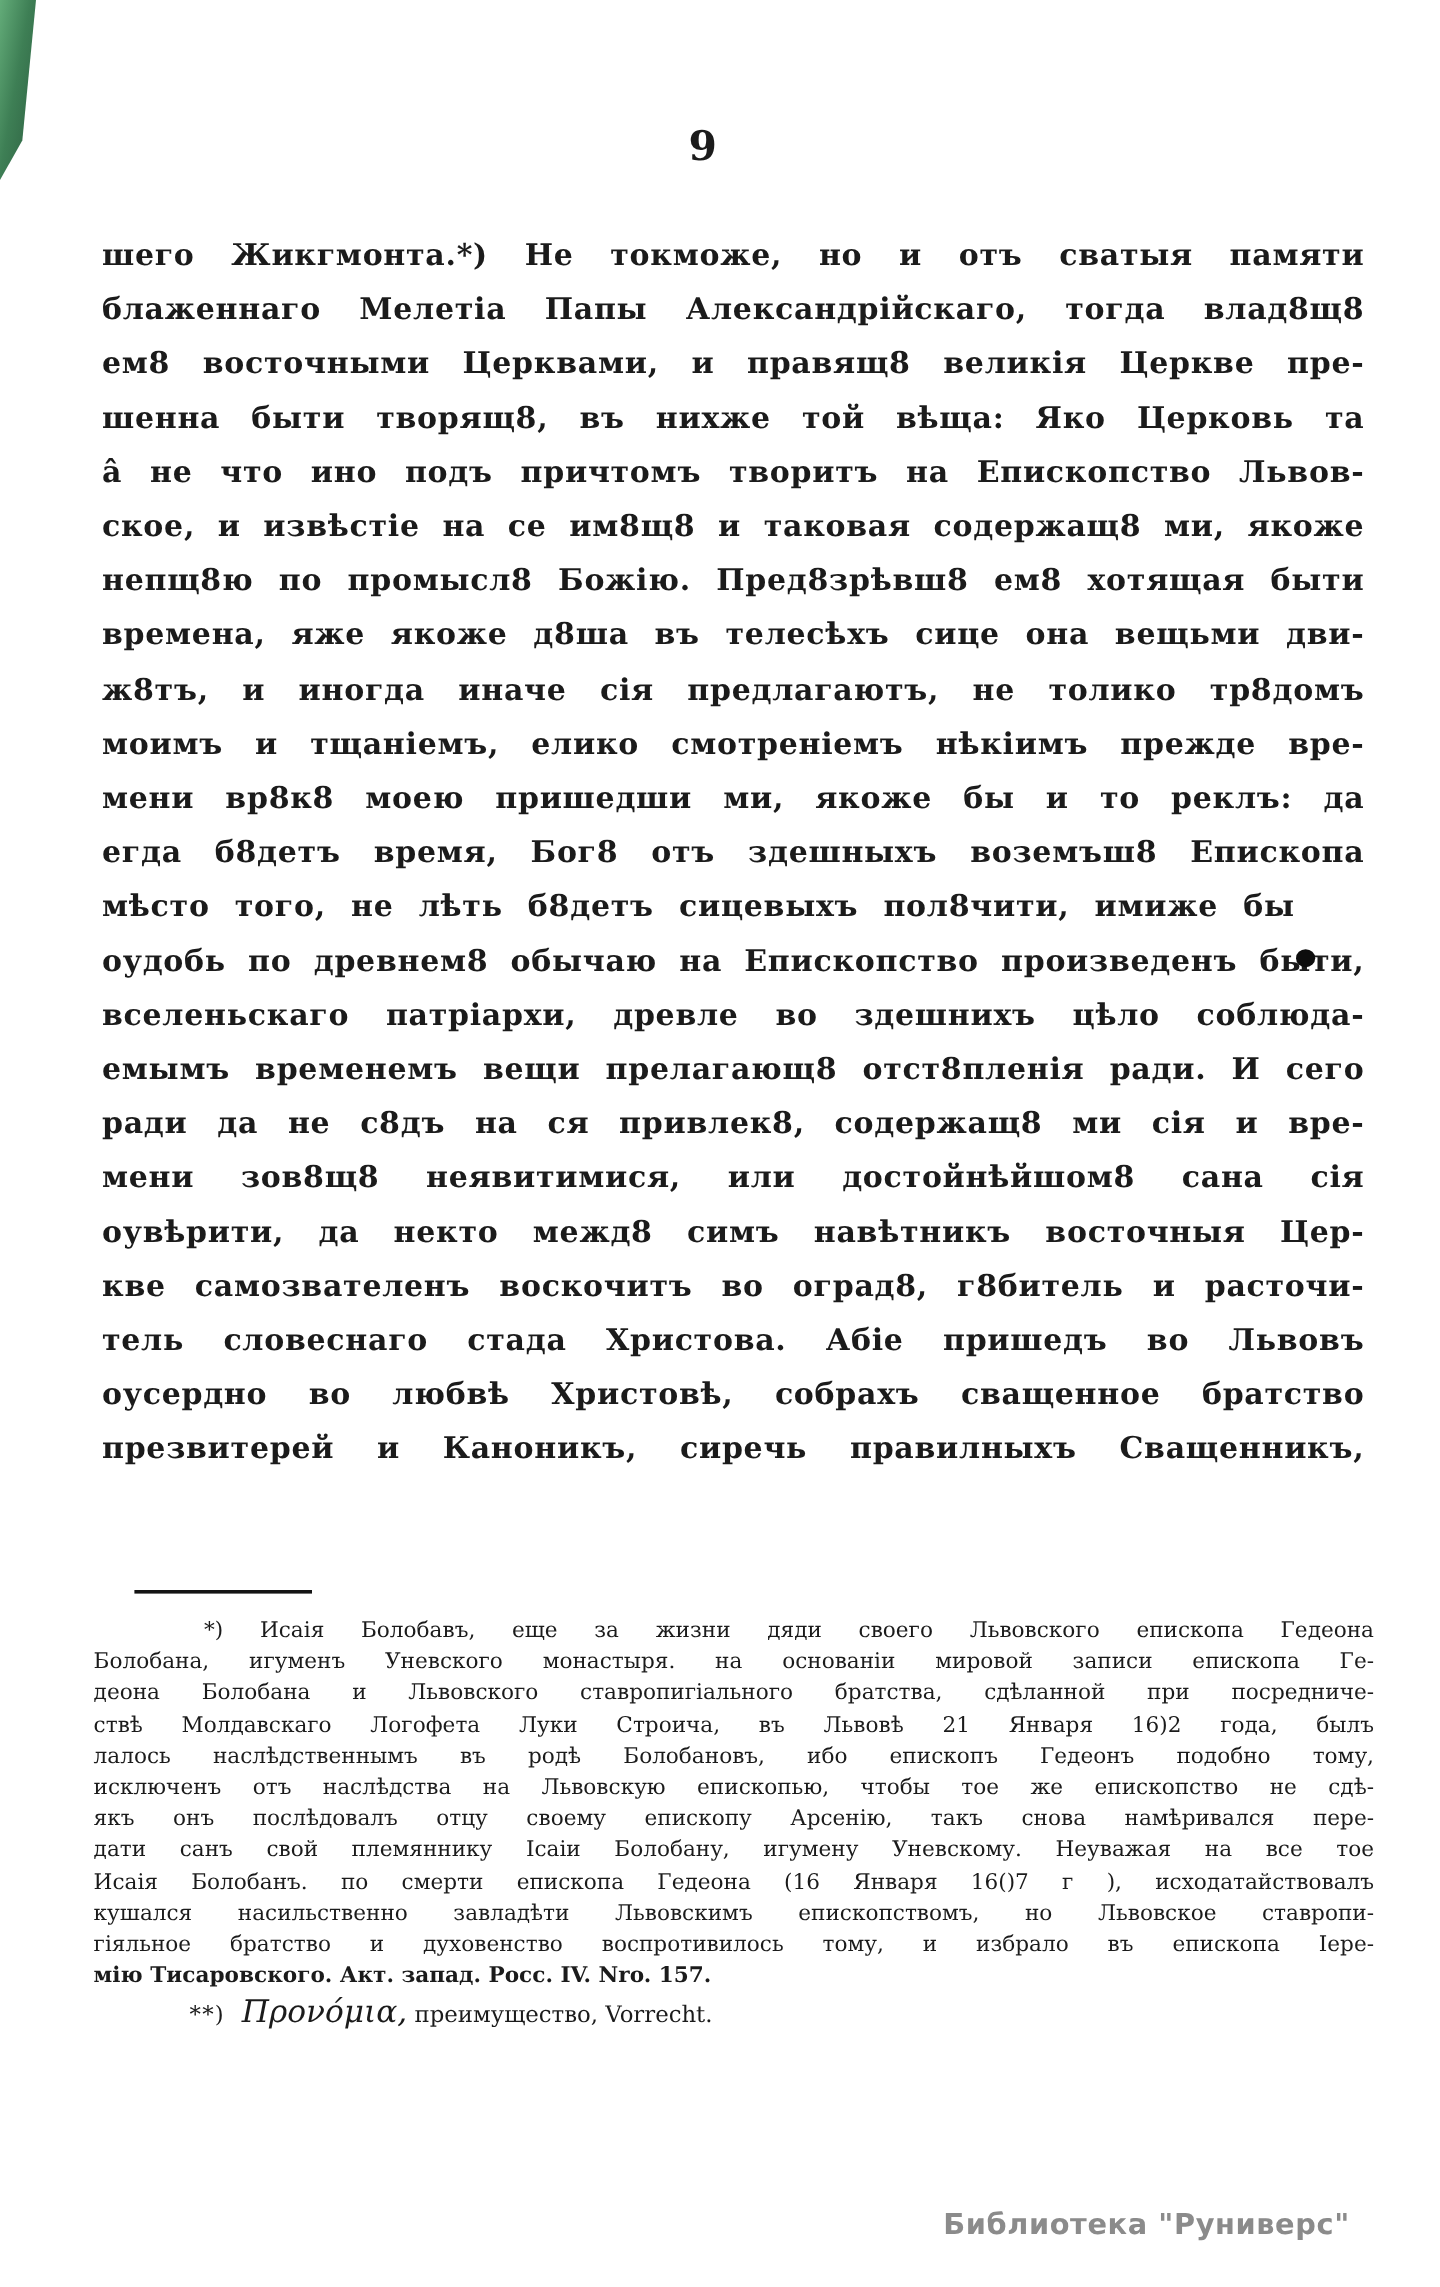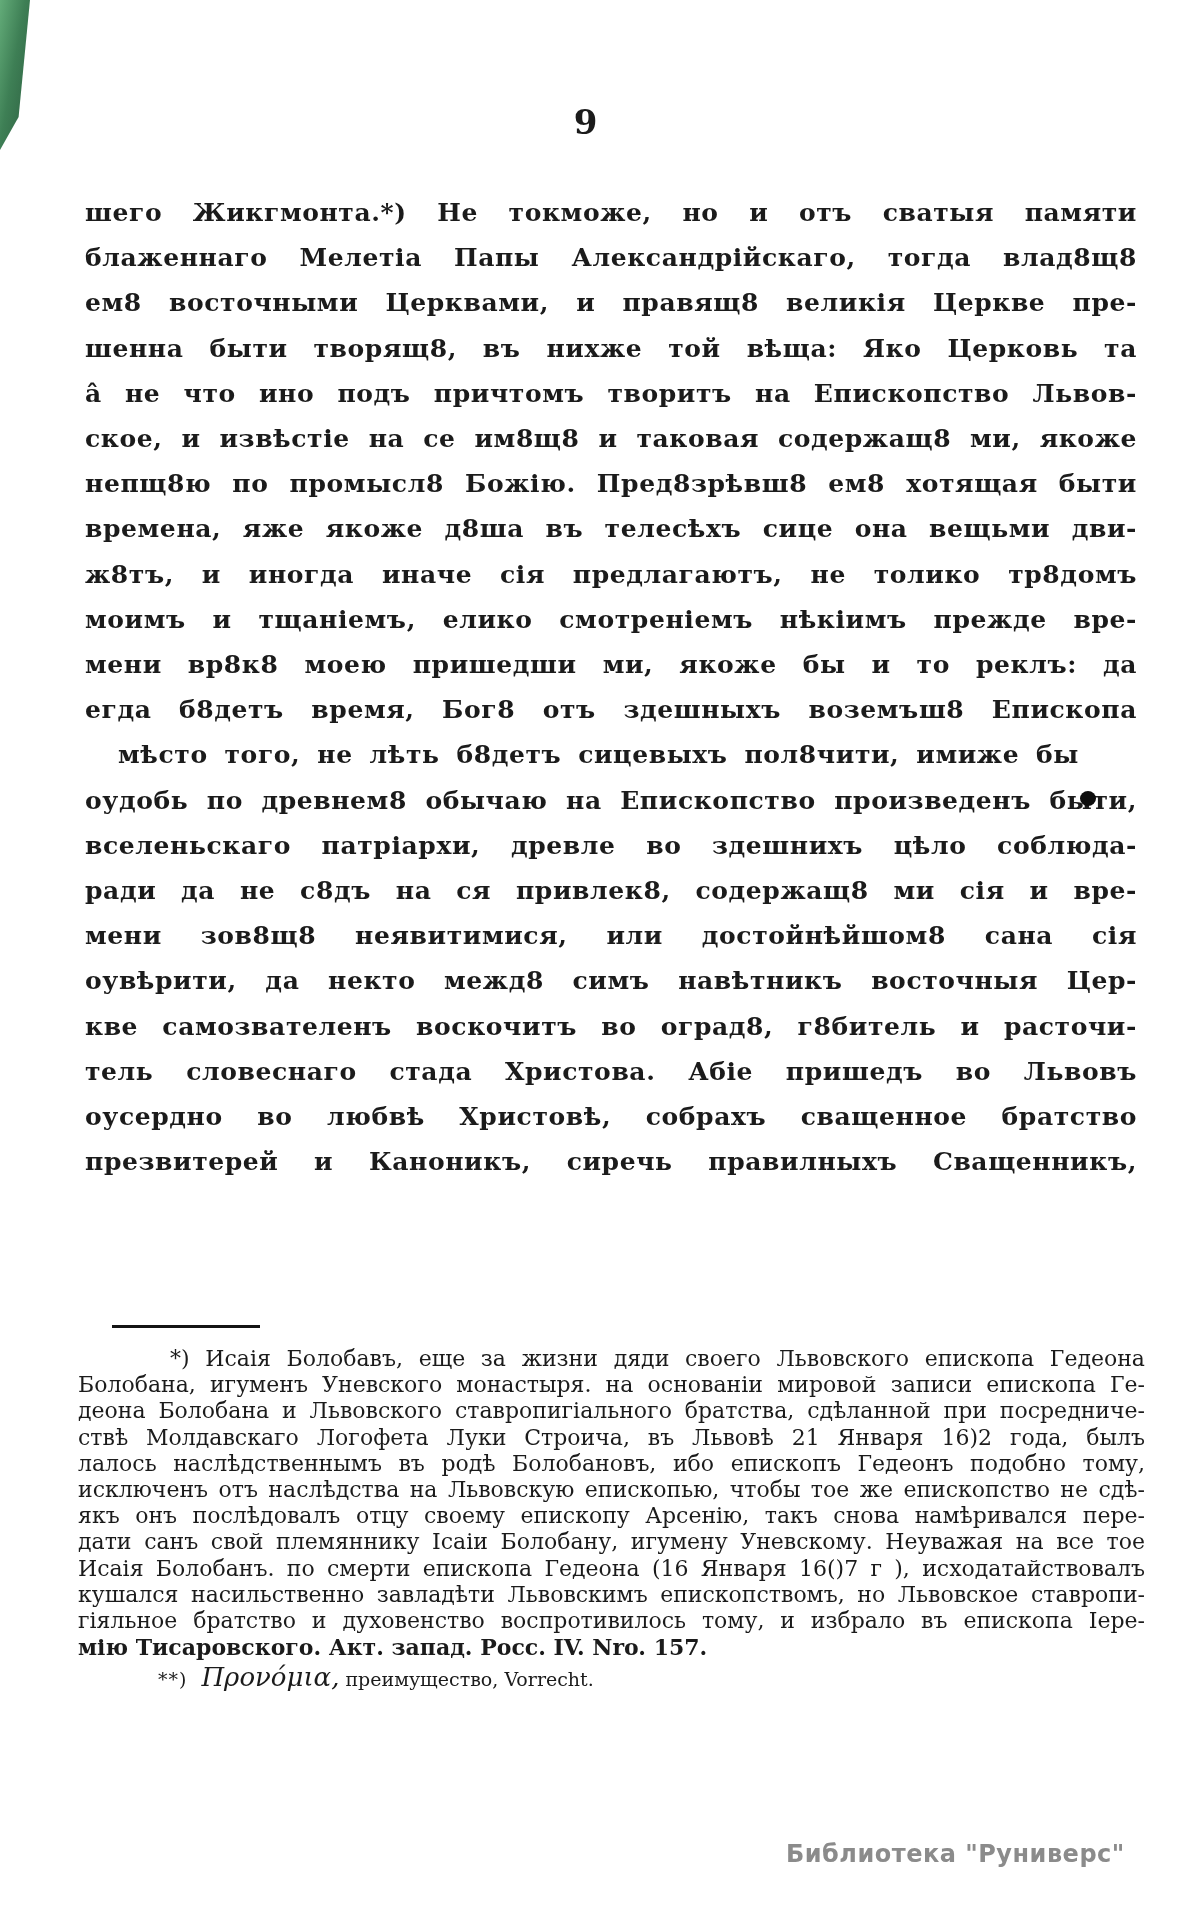--- a/index.html
+++ b/index.html
@@ -35,21 +35,21 @@
   .bline{
     display:block;
     line-height:45.2px;
     font-size:25px;
     font-weight:bold;
     letter-spacing:0.6px;
     text-align:justify;
     text-align-last:justify;
     white-space:normal;
   }
-  .bline.short{padding-right:58px;box-sizing:border-box;margin-left:33px;}
+  .bline.short{padding-right:58px;box-sizing:border-box;}
 
   
   .ink-blot{
     position:absolute;left:1080px;top:791px;
     width:16px;height:15px;border-radius:50%;
     background:#0d0d0d;
   }
 
   
   .footnote-separator{
@@ -57,21 +57,21 @@
     width:148px;height:3px;background:#141414;
   }
 
   
   .footnotes{
     position:absolute;left:78px;top:1346px;width:1067px;
   }
   .fline{
     display:block;
     line-height:26.2px;
-    font-size:22px;
+    font-size:18px;
     font-weight:normal;
     text-align:justify;
     text-align-last:justify;
   }
   .fline.first{padding-left:92px;box-sizing:border-box;}
   .fline.last{text-align-last:left;font-weight:bold;}
   .fnote2{
     display:block;
     line-height:26.2px;
     font-size:19px;
@@ -115,20 +115,21 @@
     <span class="bline">ское, и извѣстіе на се им8щ8 и таковая содержащ8 ми, якоже</span>
     <span class="bline">непщ8ю по промысл8 Божію. Пред8зрѣвш8 ем8 хотящая быти</span>
     <span class="bline">времена, яже якоже д8ша въ телесѣхъ сице она вещьми дви-</span>
     <span class="bline">ж8тъ, и иногда иначе сія предлагаютъ, не толико тр8домъ</span>
     <span class="bline">моимъ и тщаніемъ, елико смотреніемъ нѣкіимъ прежде вре-</span>
     <span class="bline">мени вр8к8 моею пришедши ми, якоже бы и то реклъ: да</span>
     <span class="bline">егда б8детъ время, Бог8 отъ здешныхъ воземъш8 Епископа</span>
     <span class="bline short">мѣсто того, не лѣть б8детъ сицевыхъ пол8чити, имиже бы</span>
     <span class="bline">оудобь по древнем8 обычаю на Епископство произведенъ быти,</span>
     <span class="bline">вселеньскаго патріархи, древле во здешнихъ цѣло соблюда-</span>
+    <span class="bline">емымъ временемъ вещи прелагающ8 отст8пленія ради. И сего</span>
     <span class="bline">ради да не с8дъ на ся привлек8, содержащ8 ми сія и вре-</span>
     <span class="bline">мени зов8щ8 неявитимися, или достойнѣйшом8 сана сія</span>
     <span class="bline">оувѣрити, да некто межд8 симъ навѣтникъ восточныя Цер-</span>
     <span class="bline">кве самозвателенъ воскочитъ во оград8, г8битель и расточи-</span>
     <span class="bline">тель словеснаго стада Христова. Абіе пришедъ во Львовъ</span>
     <span class="bline">оусердно во любвѣ Христовѣ, собрахъ сващенное братство</span>
     <span class="bline">презвитерей и Каноникъ, сиречь правилныхъ Сващенникъ,</span>
   </div>
 
   <div class="ink-blot"></div>

